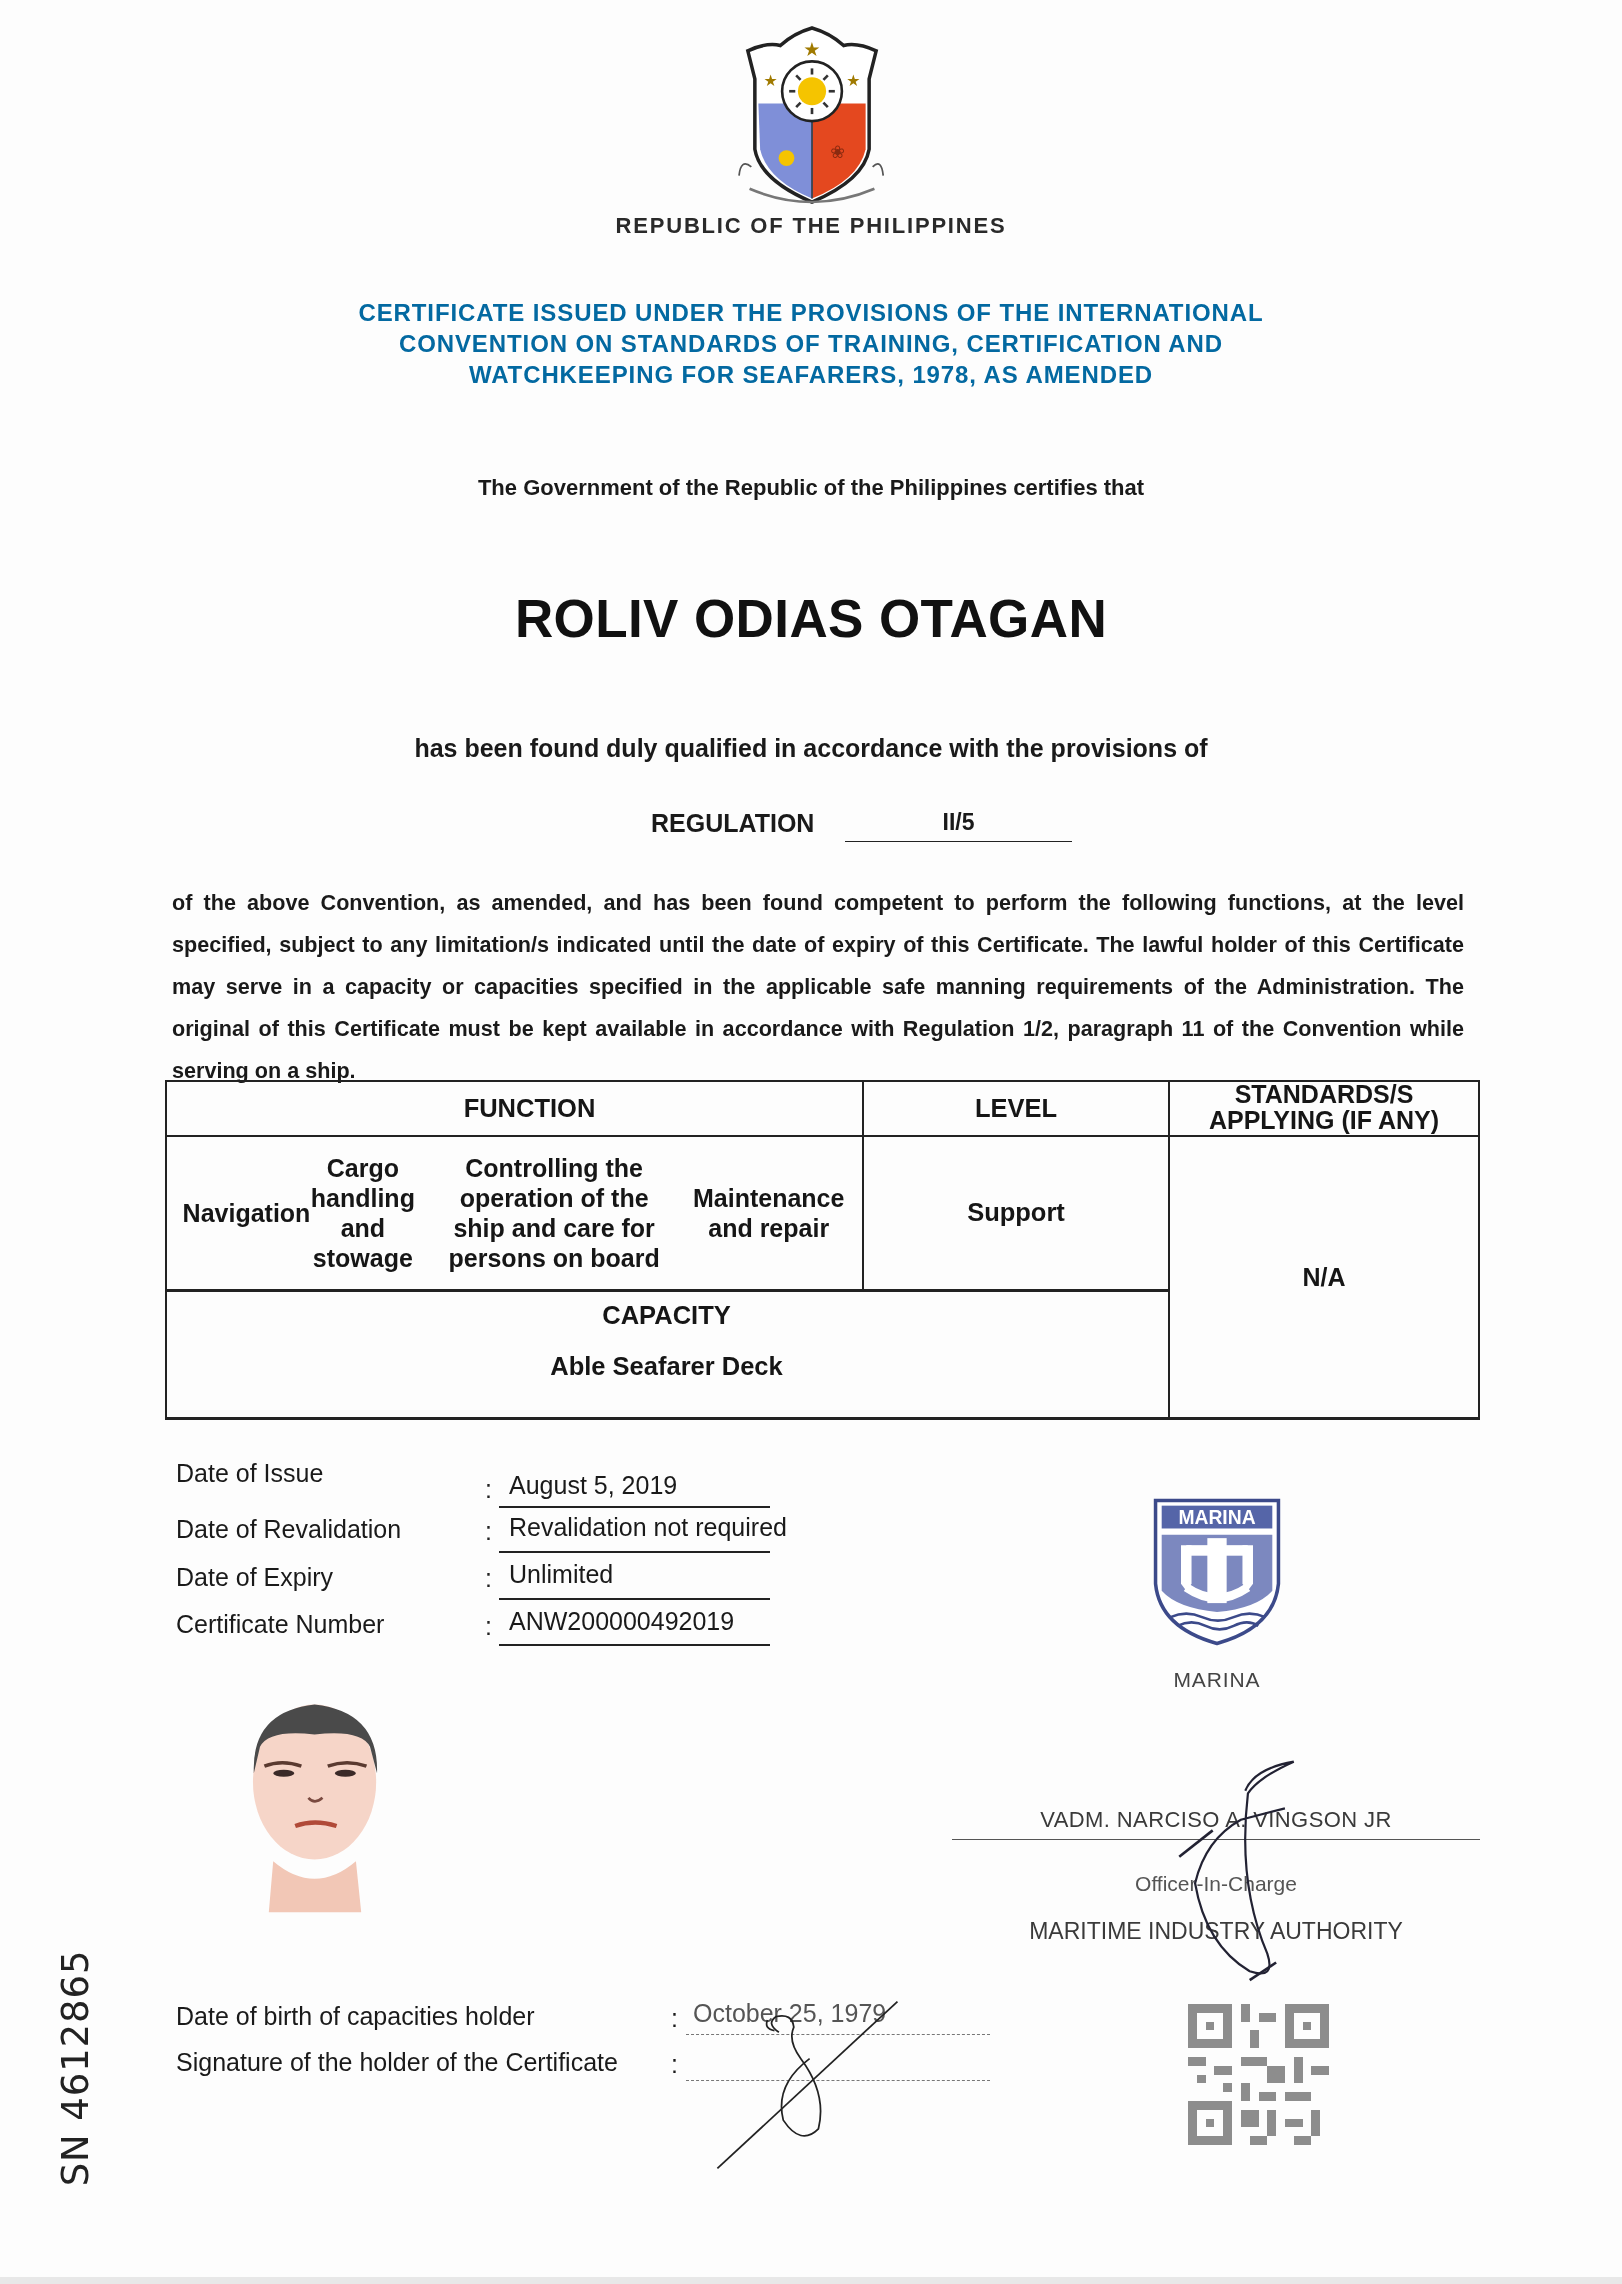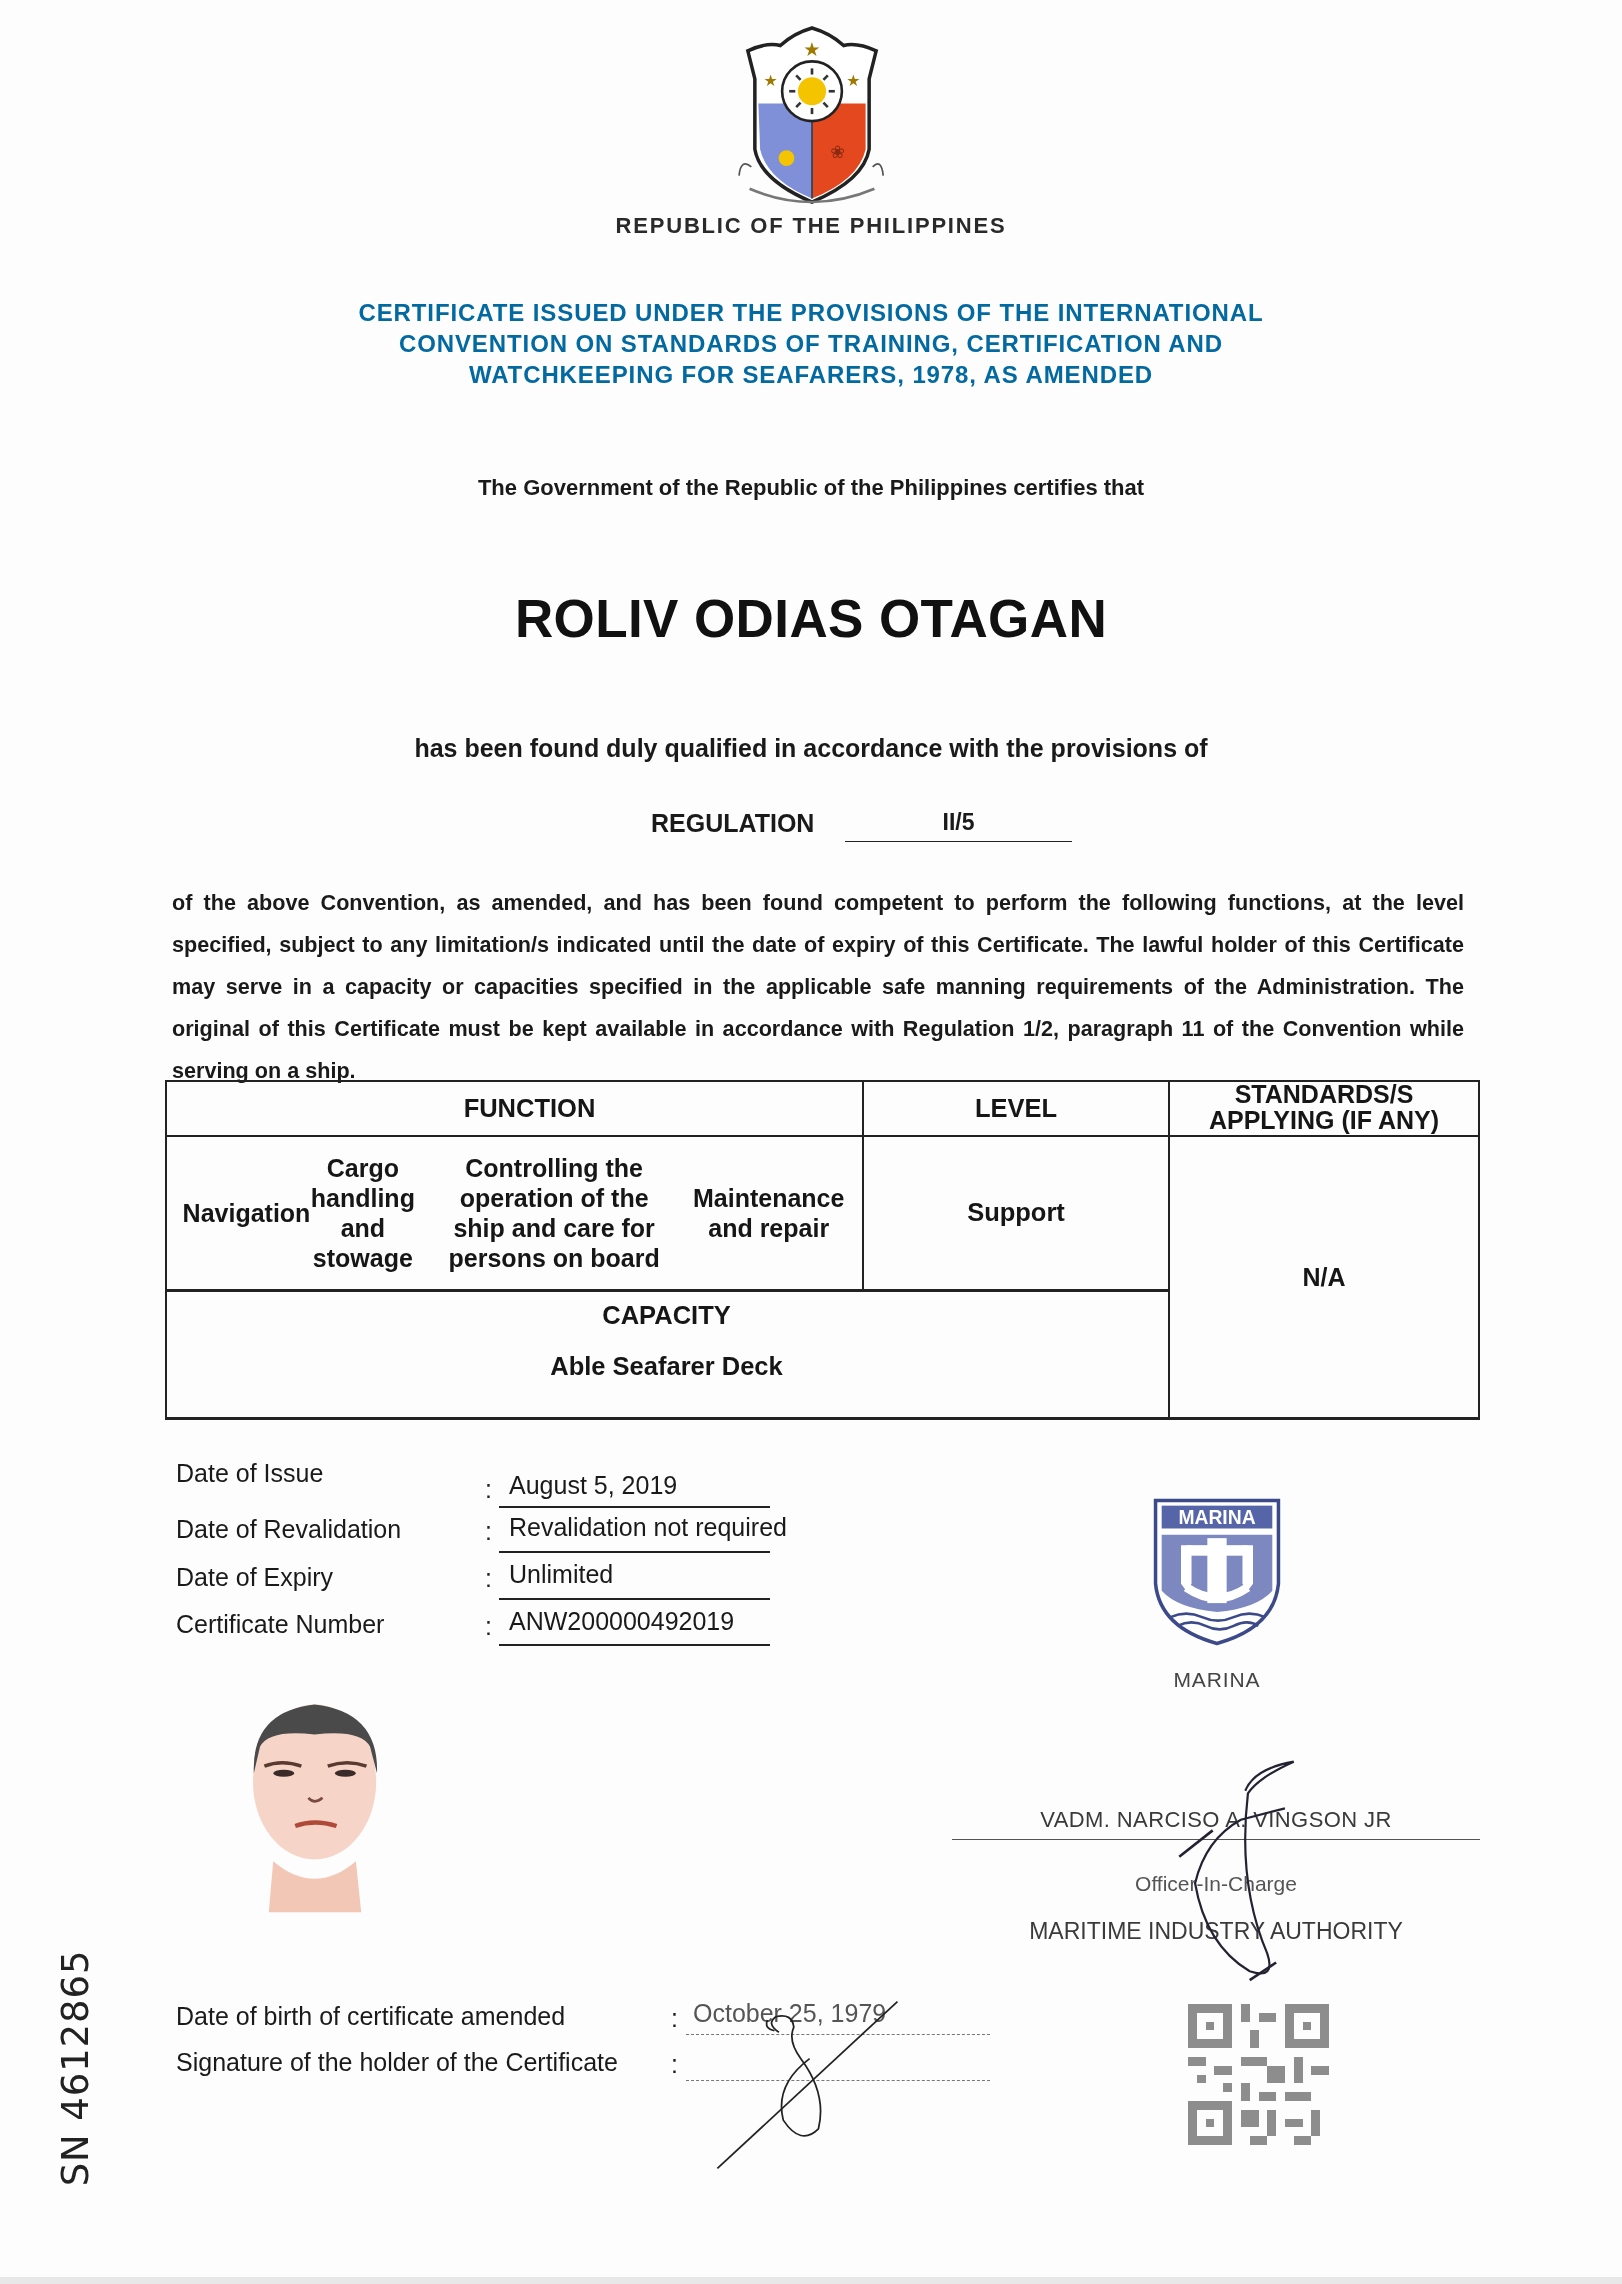--- a/index.html
+++ b/index.html
@@ -203,21 +203,21 @@
 <div id="officer-title" class="abs">Officer-In-Charge</div>
 <div id="officer-org" class="abs">MARITIME INDUSTRY AUTHORITY</div>
 <div id="officer-sig" class="abs">
   <svg width="229" height="238" viewBox="0 0 260 270">
     <path d="M115 45 Q125 20 170 12 Q130 30 118 48 Q106 150 140 230 Q150 260 120 250 Q70 220 58 150 Q70 100 110 78 L160 65" stroke="#223" stroke-width="2.5" fill="none"></path>
     <path d="M40 120 L78 90" stroke="#223" stroke-width="3" fill="none"></path>
     <path d="M120 260 L150 240" stroke="#223" stroke-width="3" fill="none"></path>
   </svg>
 </div>
 
-<div id="dob-label" class="abs">Date of birth of certificate amended</div>
+<div id="dob-label" class="abs">Date of birth of capacities holder</div>
 <div id="dob-colon" class="abs">:</div>
 <div id="dob-value" class="abs">October 25, 1979</div>
 <div id="dob-line" class="abs"></div>
 
 <div id="sig-label" class="abs">Signature of the holder of the Certificate</div>
 <div id="sig-colon" class="abs">:</div>
 <div id="sig-line" class="abs"></div>
 <div id="holder-sig" class="abs">
   <svg width="202" height="176" viewBox="0 0 230 200">
     <path d="M5 195 L210 5" stroke="#222" stroke-width="2" fill="none"></path>

